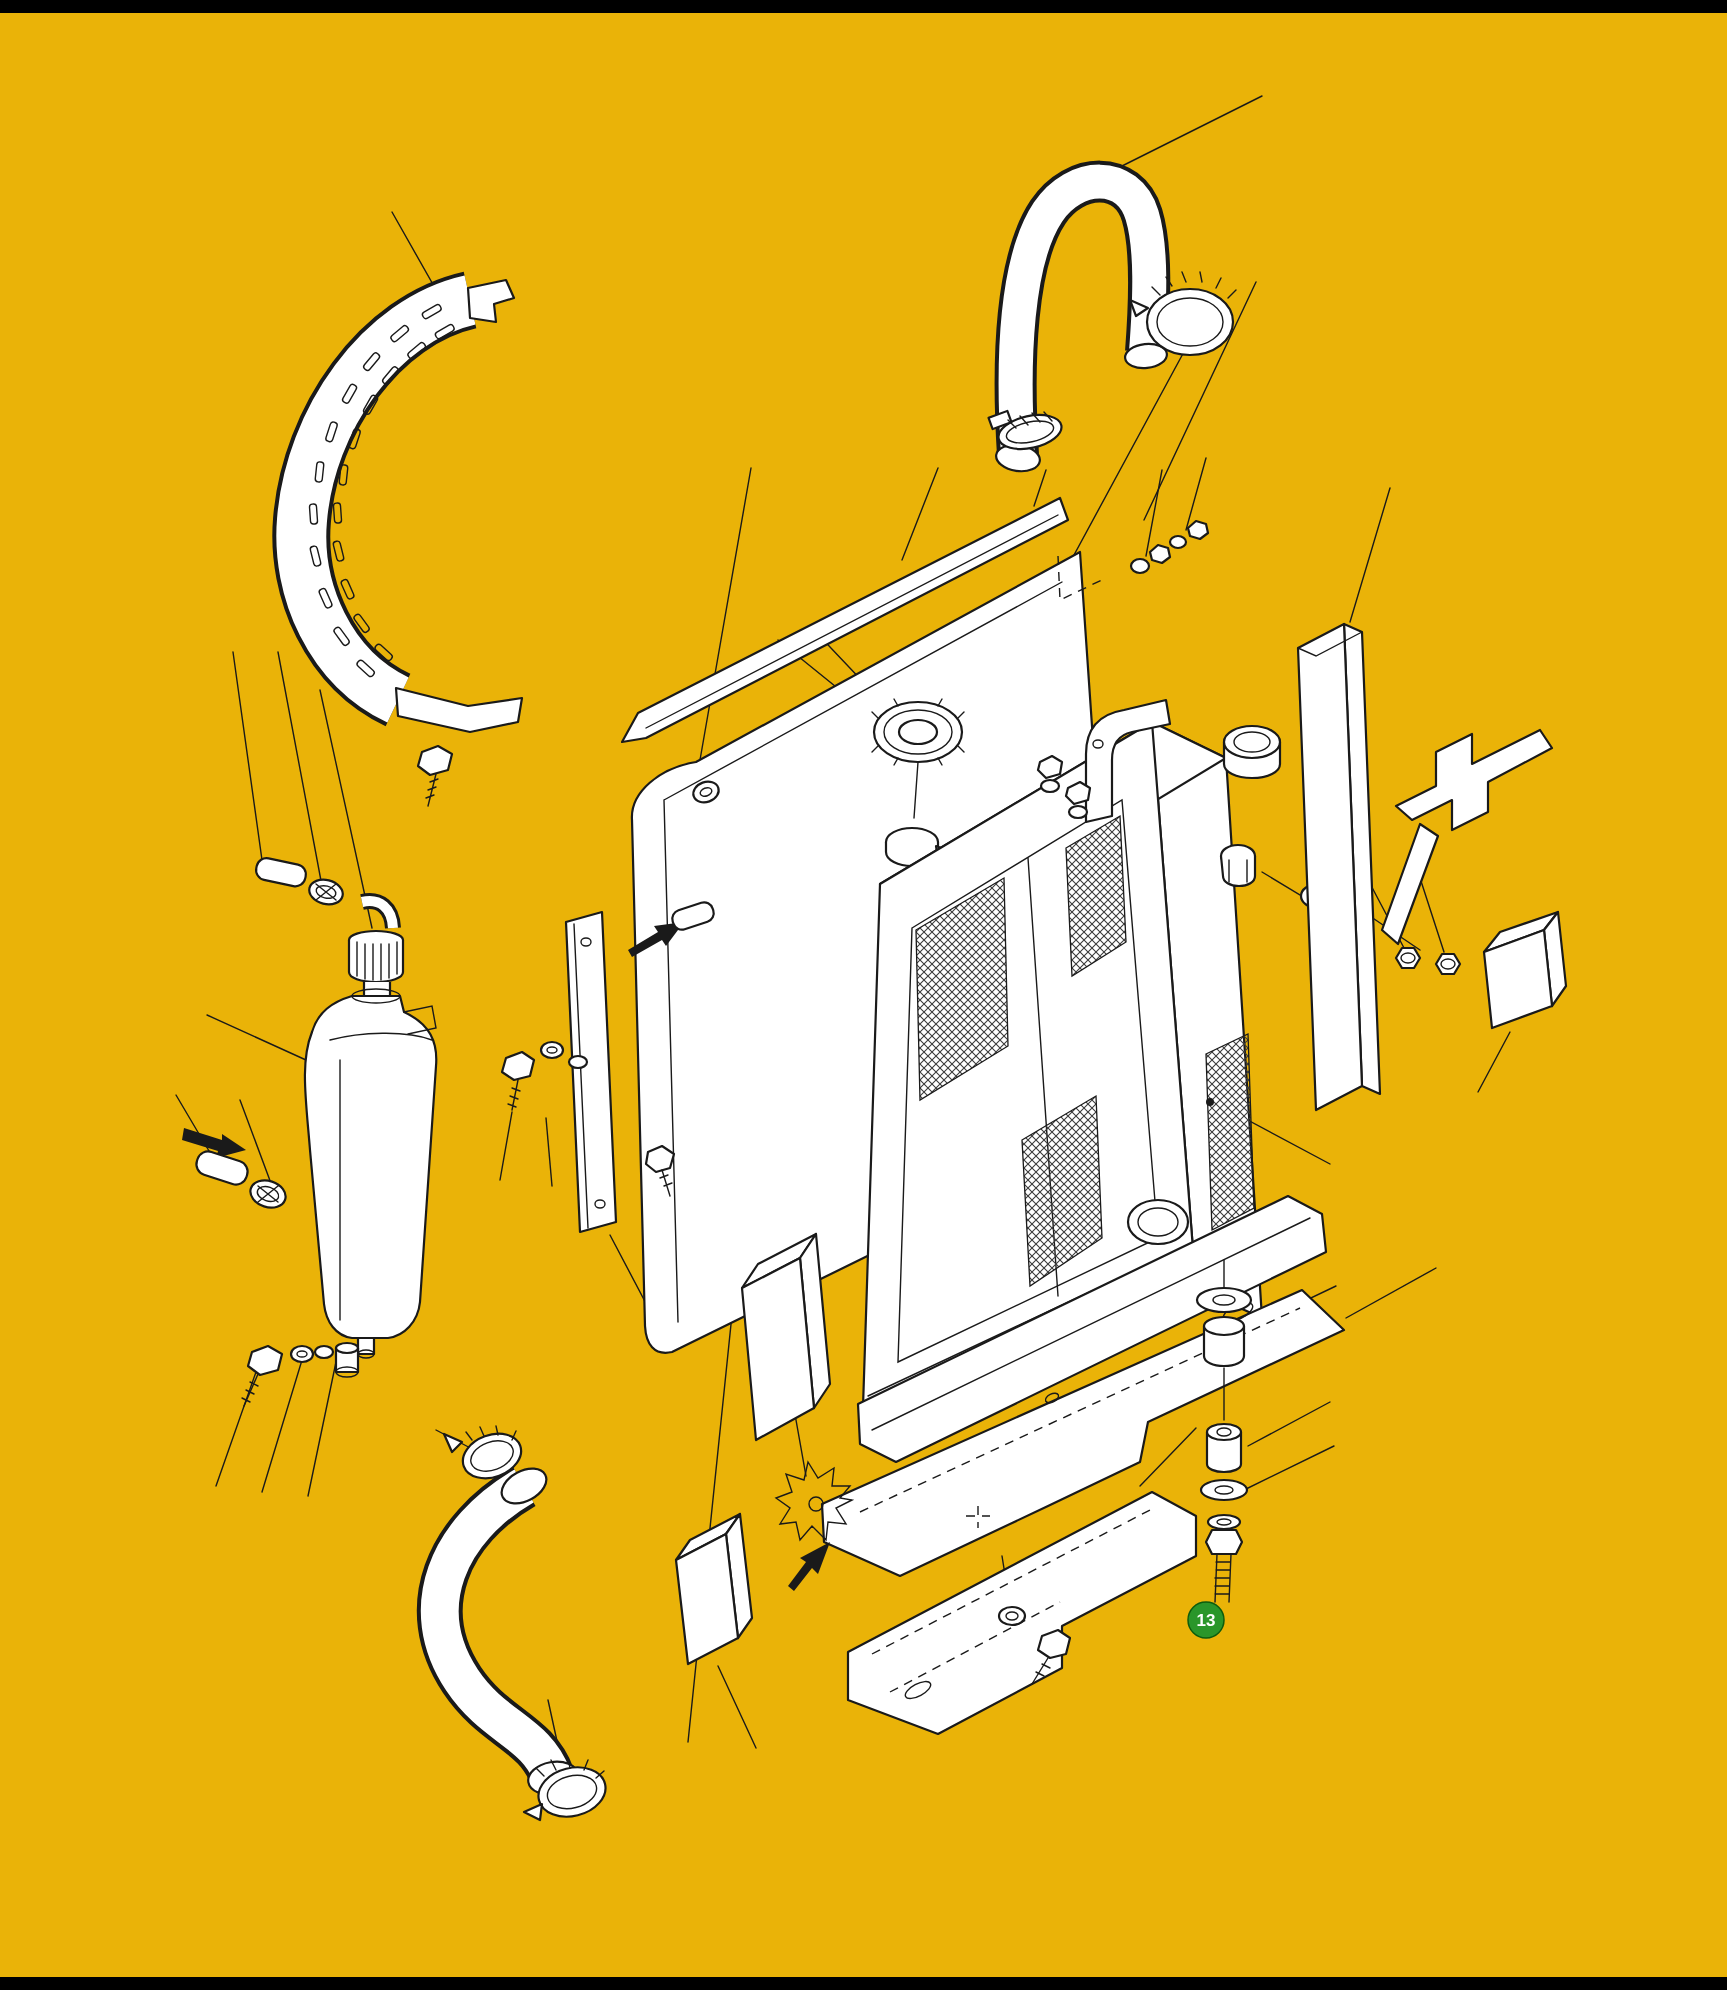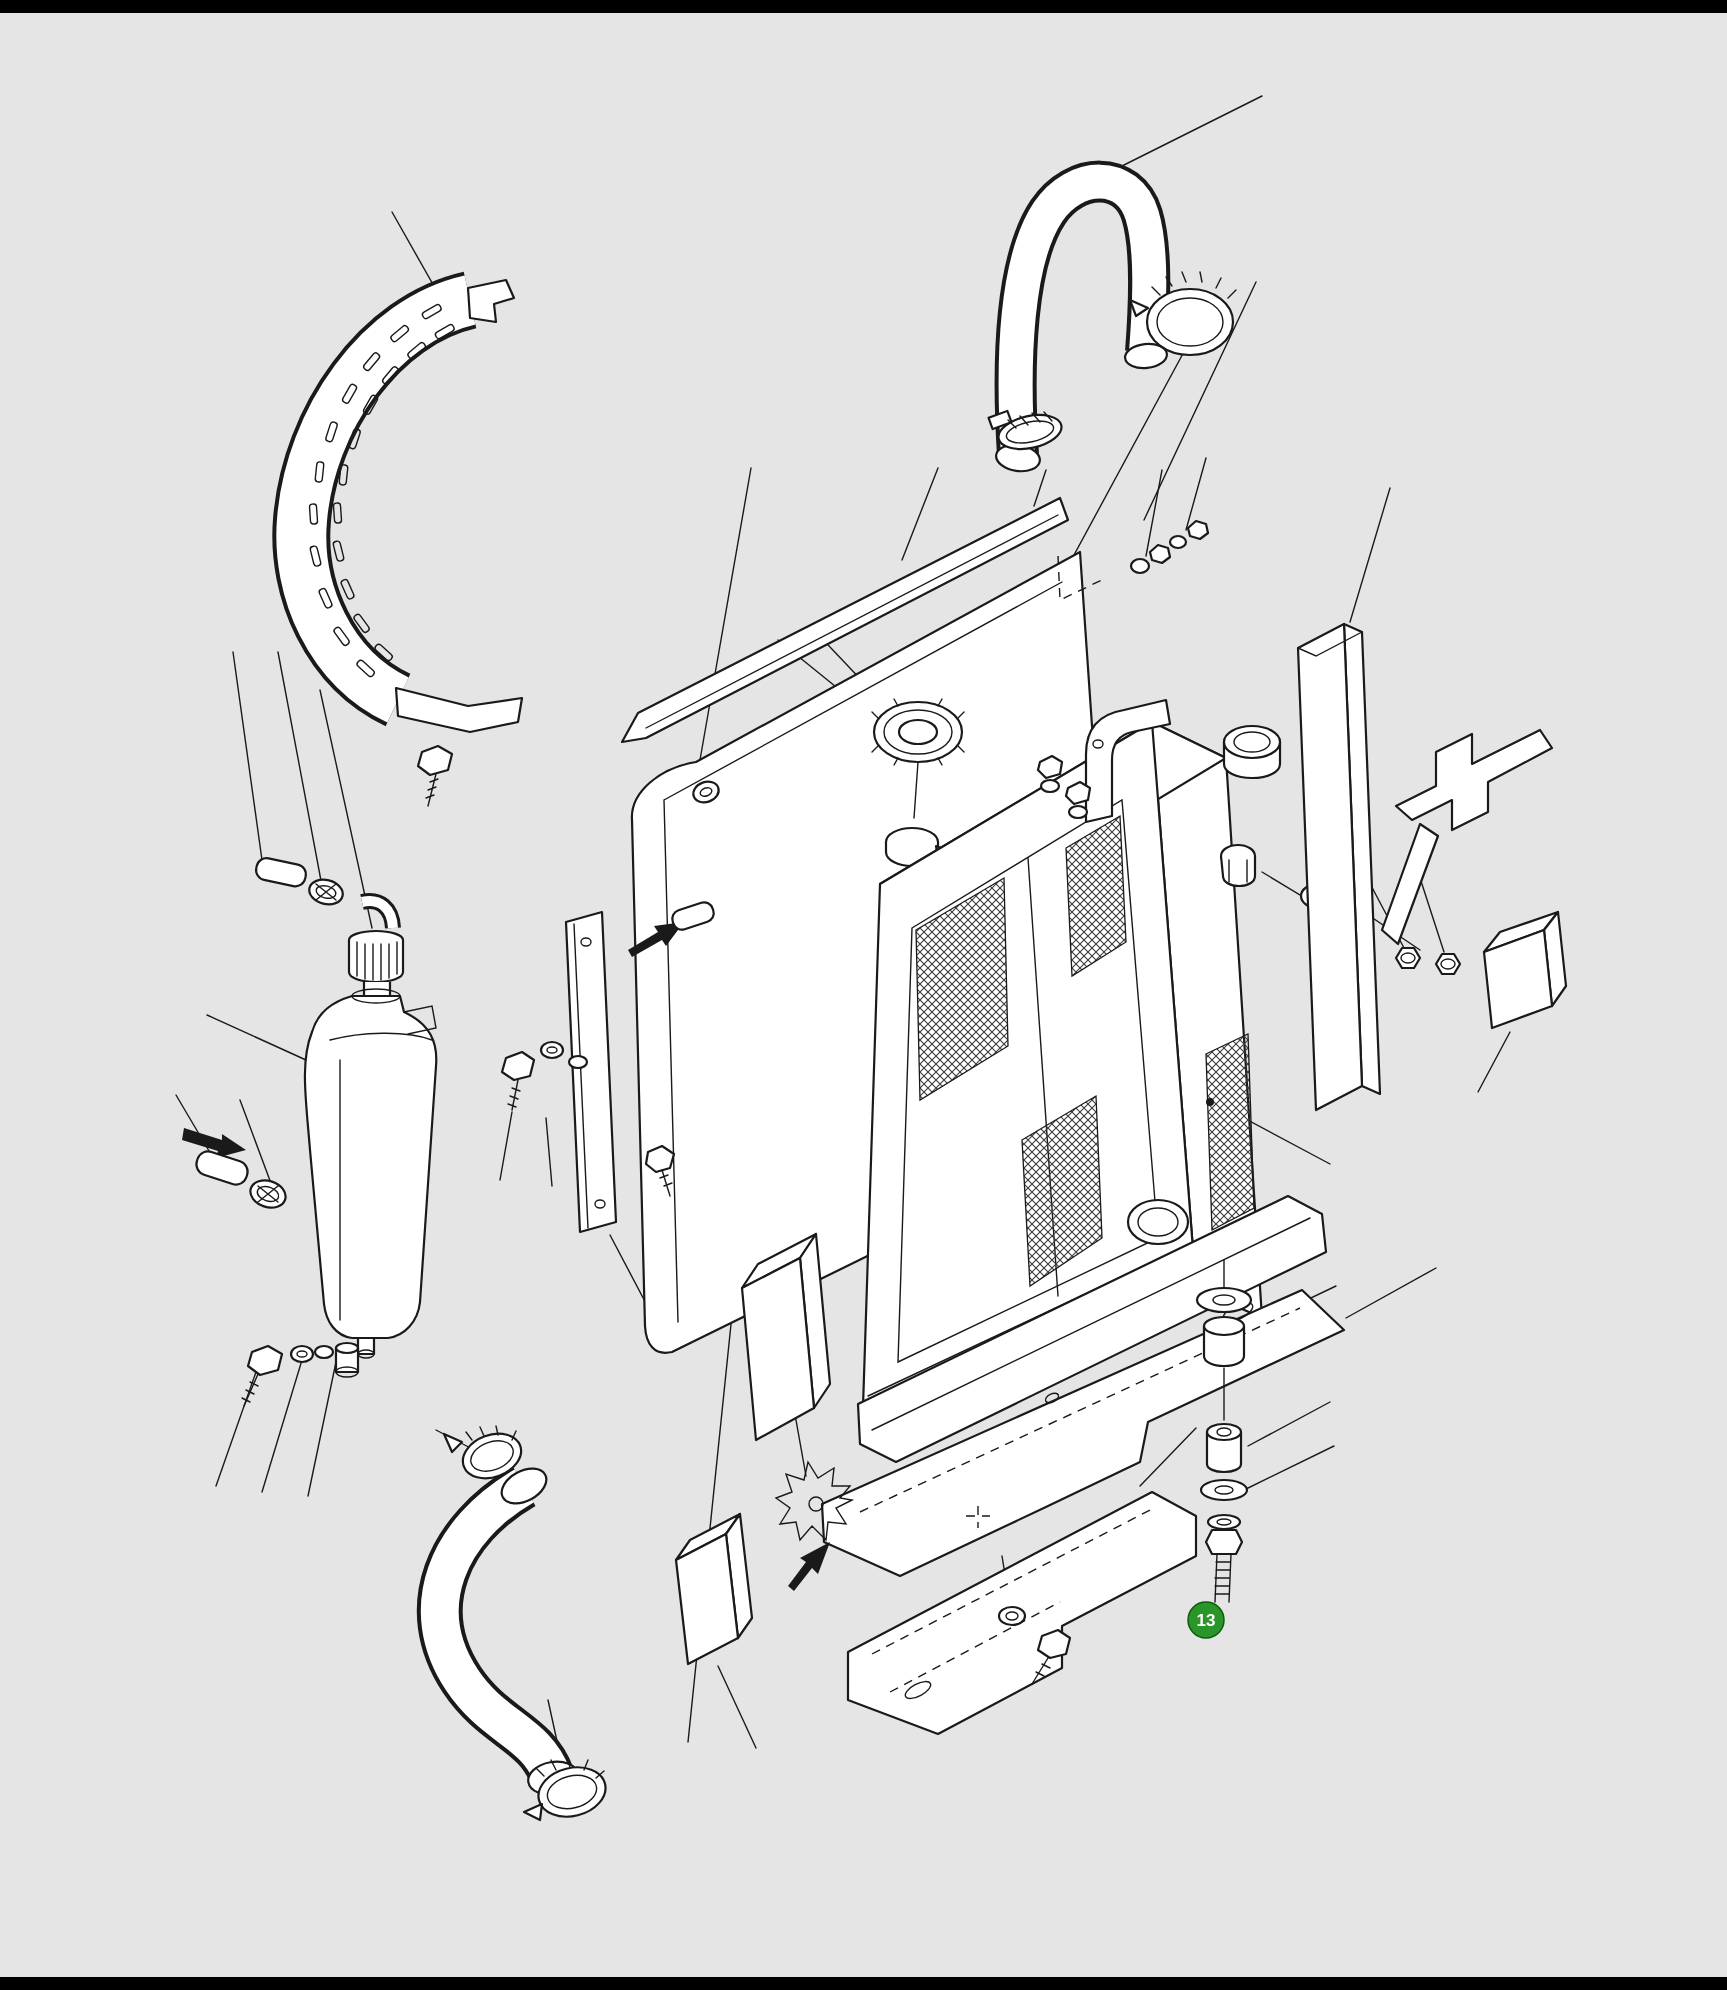--- a/index.html
+++ b/index.html
@@ -1,16 +1,16 @@
 <!DOCTYPE html>
 <html><head>
 <meta charset="utf-8">
 <style>
   html,body { margin:0; padding:0; background:#ffffff; }
-  .page { position:relative; width:1727px; height:1990px; background:#e5e5e5; overflow:hidden;
+  .page { position:relative; width:1727px; height:1990px; background:#eab308; overflow:hidden;
           font-family:"Liberation Sans", sans-serif; }
   svg { display:block; }
   .fw   { fill:#ffffff; stroke:#1a1a1a; stroke-width:2.2; stroke-linejoin:round; }
   .thin { fill:none; stroke:#1a1a1a; stroke-width:1.4; stroke-linecap:round; }
   .dash { fill:none; stroke:#1a1a1a; stroke-width:1.4; stroke-dasharray:9 7; }
   .blk  { fill:#1a1a1a; stroke:none; }
   .tubeO { fill:none; stroke:#1a1a1a; stroke-linecap:butt; }
   .tubeI { fill:none; stroke:#ffffff; stroke-linecap:butt; }
   .hp { fill:url(#xh); stroke:#1a1a1a; stroke-width:1.3; }
   text.badge { font:700 17px "Liberation Sans", sans-serif; text-anchor:middle; }

